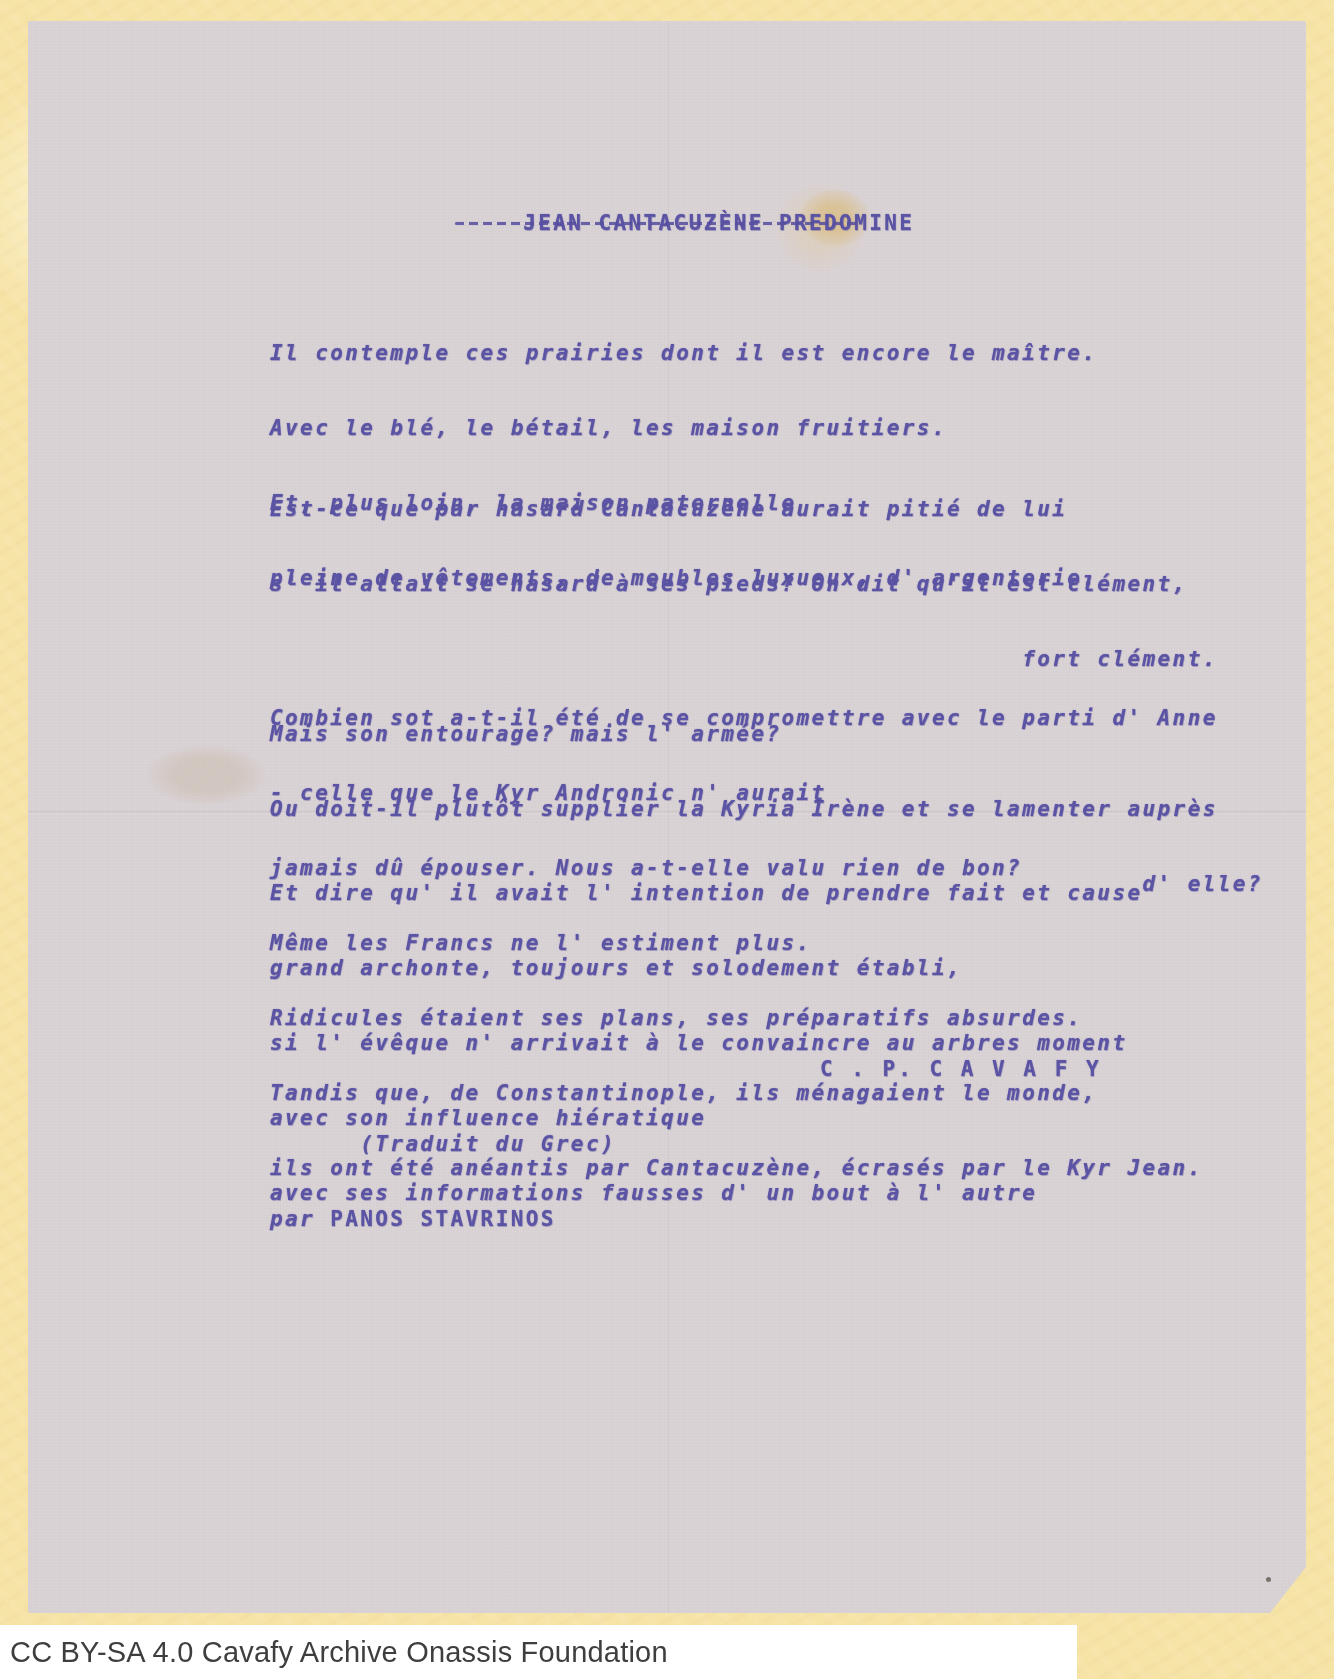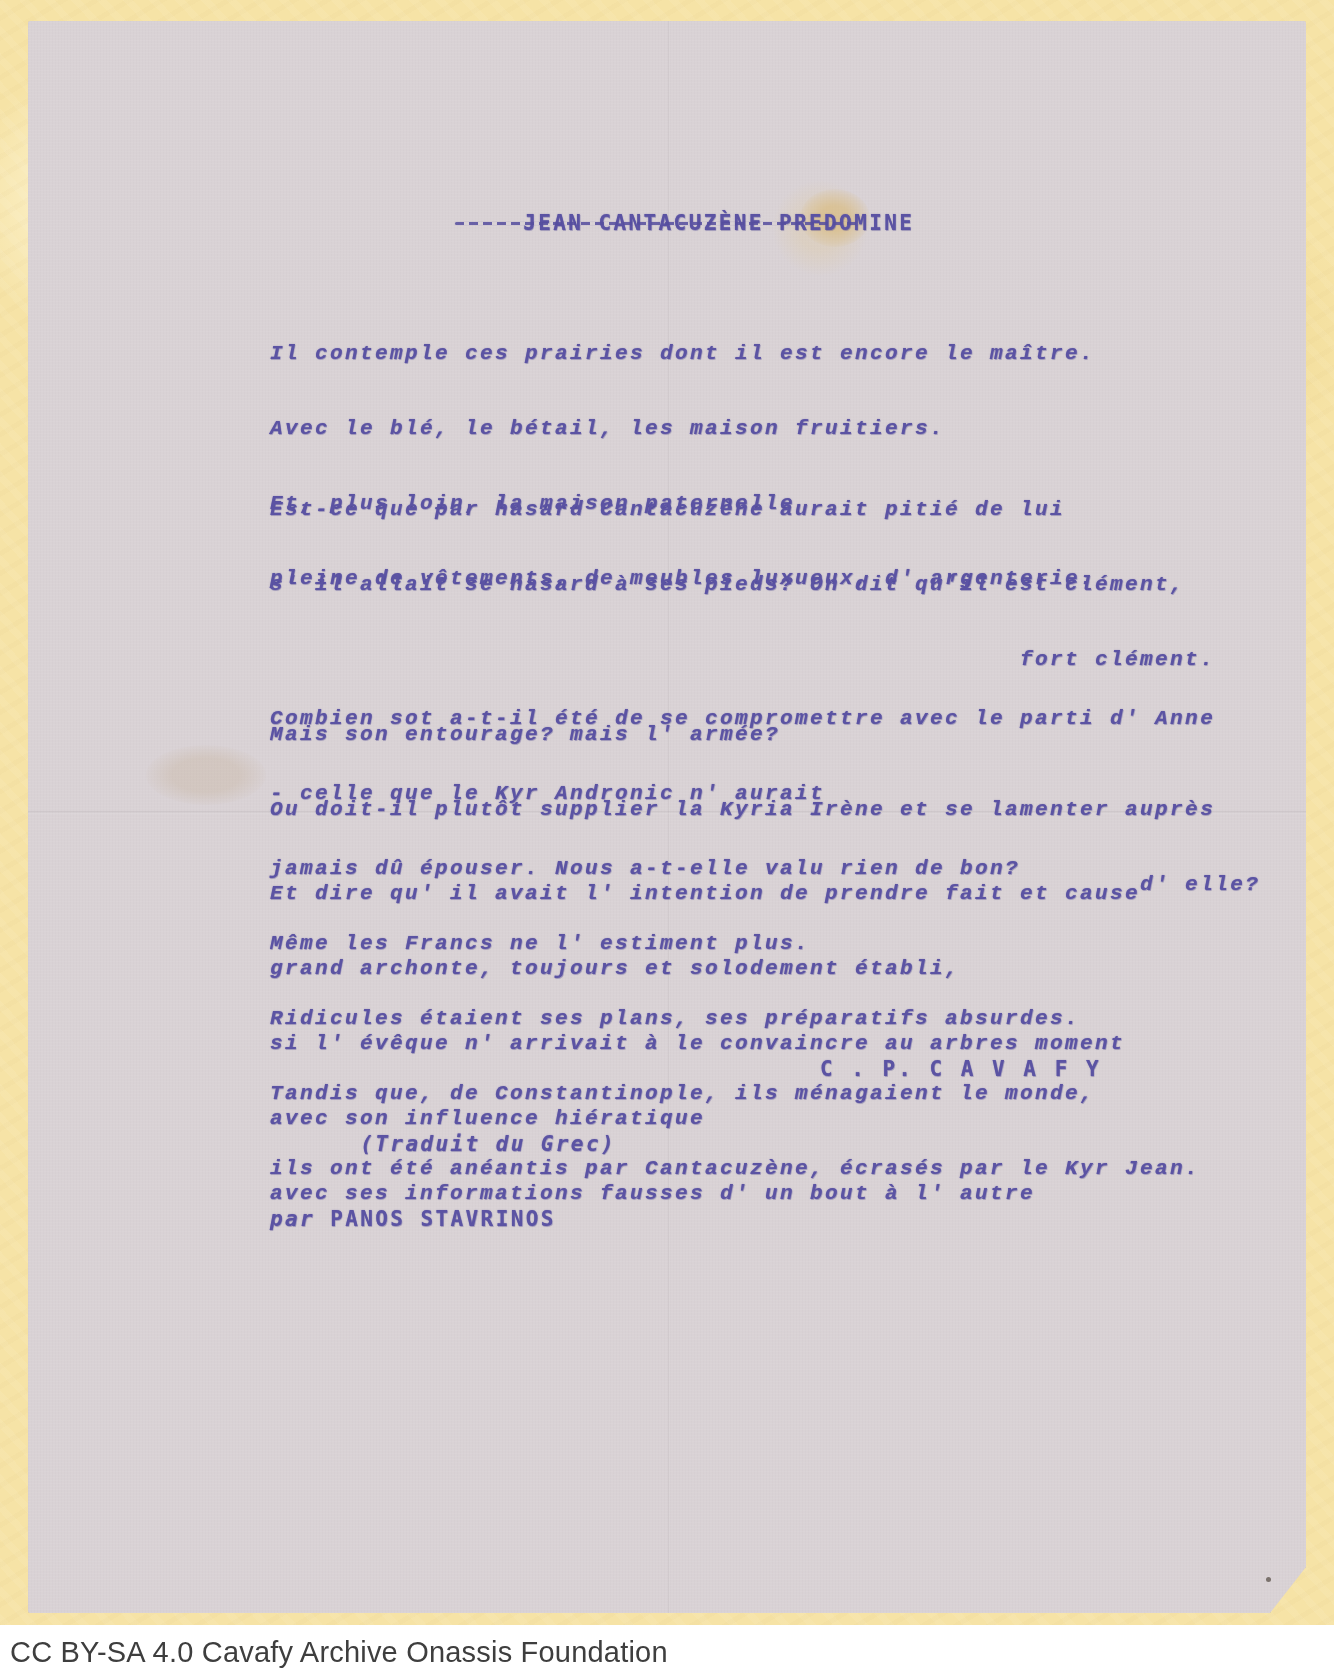--- a/index.html
+++ b/index.html
@@ -50,30 +50,30 @@
   }
   .poem-line, .typed-line{white-space:pre;}
   .title-block{position:absolute;left:435px;top:165px;}
   .title-text{font-style:normal;}
   .title-underline{
     position:absolute;left:427px;top:201px;width:404px;height:3px;
     background:repeating-linear-gradient(90deg, rgba(85,77,158,.85) 0 9px, transparent 9px 14px);
     box-shadow:0 0 1px rgba(85,77,158,.5);
     border-radius:2px;
   }
-  .stanza{position:absolute;left:242px;font-style:oblique;font-family:Liberation Mono, monospace;}
+  .stanza{position:absolute;left:242px;font-style:oblique;}
   .stanza-1{top:270px;}
   .stanza-2{top:426px;}
   .stanza-3{top:635px;}
   .stanza-4{top:810px;}
   .signature{position:absolute;left:792px;top:1036px;font-style:normal;letter-spacing:3px;}
   .translator{position:absolute;left:242px;top:1061px;font-style:oblique;}
   .translator b{font-style:normal;letter-spacing:2.4px;}
   .footer-strip{
-    position:absolute;left:0;top:1625px;width:1334px;height:54px;background:#ffffff;
+    position:absolute;left:0;top:1625px;width:1077px;height:54px;background:#ffffff;
     display:flex;align-items:center;
   }
   .footer-text{
     font-family:"Liberation Sans", sans-serif;font-size:29px;color:#3e3e3e;
     padding-left:10px;letter-spacing:.2px;
   }
 </style>
 </head>
 <body>
 

